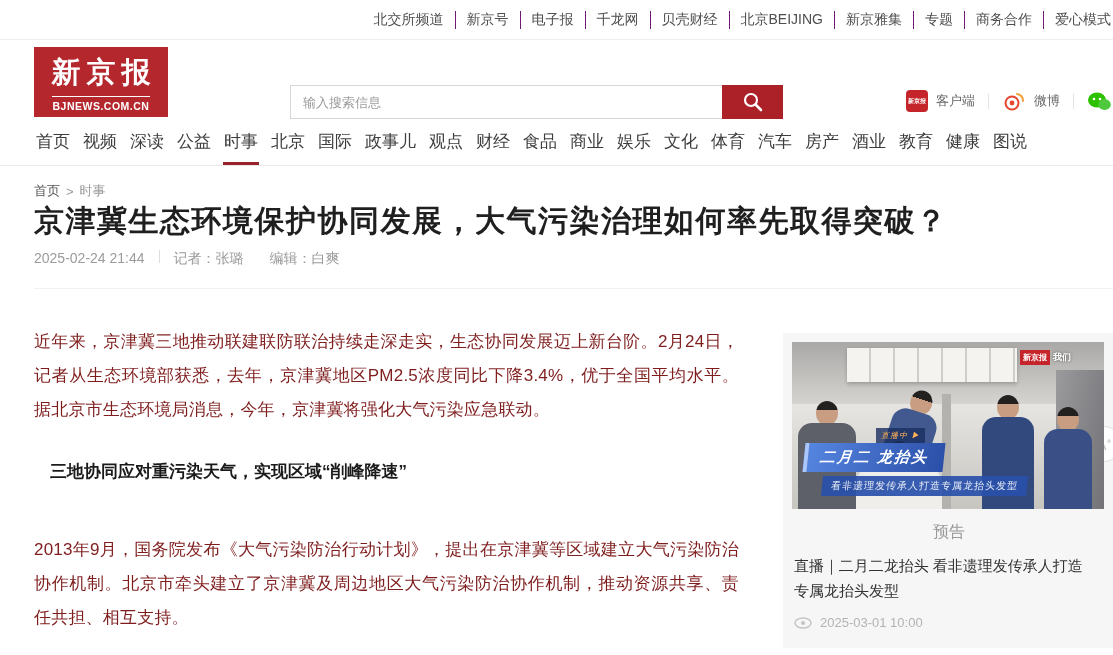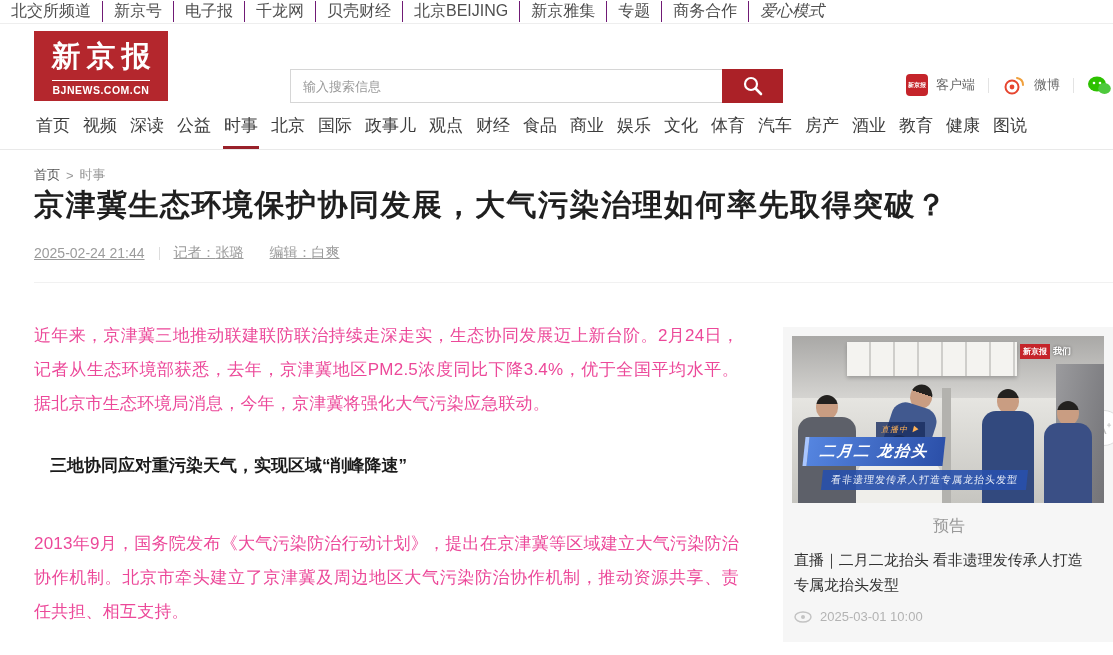--- a/index.html
+++ b/index.html
@@ -6,32 +6,32 @@
   html,body { width:1113px; height:655px; }
   body {
     position: relative;
     overflow: hidden;
     background: #fff;
     font-family: "Liberation Sans", sans-serif;
     color: #222;
   }
   
   .topbar {
-    height: 24px;
+    height: 40px;
     display: flex;
-    justify-content: flex-start;
+    justify-content: flex-end;
     align-items: center;
     border-bottom: 1px solid #eeeeee;
-    font-size: 16px;
+    font-size: 14px;
     color: #4f4f4f;
     white-space: nowrap;
   }
   .topbar-link { padding: 0 11px; border-left: 1px solid #701a75; cursor: pointer; }
   .topbar-link:first-child { border-left: none; }
-  .topbar-link:last-child { padding-right: 2px; font-style: italic; }
+  .topbar-link:last-child { padding-right: 2px; }
   
   .masthead { height: 78px; position: relative; }
   .logo {
     position: absolute; left: 34px; top: 7px; z-index: 10;
     width: 134px; height: 70px;
     background: #b4272d; color: #fff;
     display: flex; flex-direction: column; align-items: center; justify-content: center;
     cursor: pointer;
   }
   .logo-title { font-family: "Liberation Serif", serif; font-size: 29px; font-weight: bold; letter-spacing: 6px; text-indent: 6px; }
@@ -72,37 +72,37 @@
   }
   
   .content { padding-left: 34px; }
   .article-header { border-bottom: 1px solid #f1f1f1; padding-bottom: 20px; position: relative; }
   .breadcrumb { margin-top: 16px; font-size: 13px; color: #999; display: flex; align-items: center; gap: 6px; }
   .breadcrumb .home { color: #555; cursor: pointer; }
   .article-title {
     margin-top: 0; font-size: 30px; font-weight: bold; color: #1f1f1f;
     letter-spacing: 1.5px; line-height: 1.4; max-width: 1070px;
   }
-  .meta { margin-top: 18px; font-size: 14px; color: #9b9b9b; display: flex; align-items: center; text-decoration: underline; }
+  .meta { margin-top: 8px; font-size: 14px; color: #9b9b9b; display: flex; align-items: flex-start; }
   .meta-sep { width: 1px; height: 13px; background: #ddd; margin: 0 14px; }
   .meta .crew { margin-right: 26px; }
   .font-btn {
     position: absolute; top: 244px; width: 36px; height: 36px;
     border: 1px solid #ddd; border-radius: 50%; background: #fff;
     color: #c2c2c2; font-size: 15px; cursor: pointer;
     display: flex; align-items: center; justify-content: center;
     font-family: "Liberation Sans", sans-serif;
   }
   #fontMinus { left: 994px; }
   #fontPlus  { left: 1052px; }
   
   .main { display: flex; margin-top: 20px; }
   .article-body { width: 722px; padding-top: 16px; }
   .article-p {
-    font-size: 17px; line-height: 34px; color: #ec4899;
+    font-size: 17px; line-height: 34px; color: #7f1d1d;
     text-align: justify; letter-spacing: 0.2px; margin-bottom: 33px;
   }
   .article-subhead { font-size: 17px; font-weight: bold; color: #1a1a1a; margin: 0 16px 50px; }
   
   .sidebar { margin-left: 44px; width: 330px; flex-shrink: 0; }
   .sidebar-title { font-size: 18px; font-weight: bold; color: #a82a2e; }
   .live-card { margin-top: 24px; background: #f6f6f6; padding: 9px 9px 18px; cursor: pointer; }
   .live-photo { position: relative; height: 167px; overflow: hidden; background: #c9c8c6; }
   .photo-ceiling { position: absolute; top: 0; left: 0; right: 0; height: 62px; background: linear-gradient(#a9a8a6, #d5d4d1); }
   .photo-panel {

